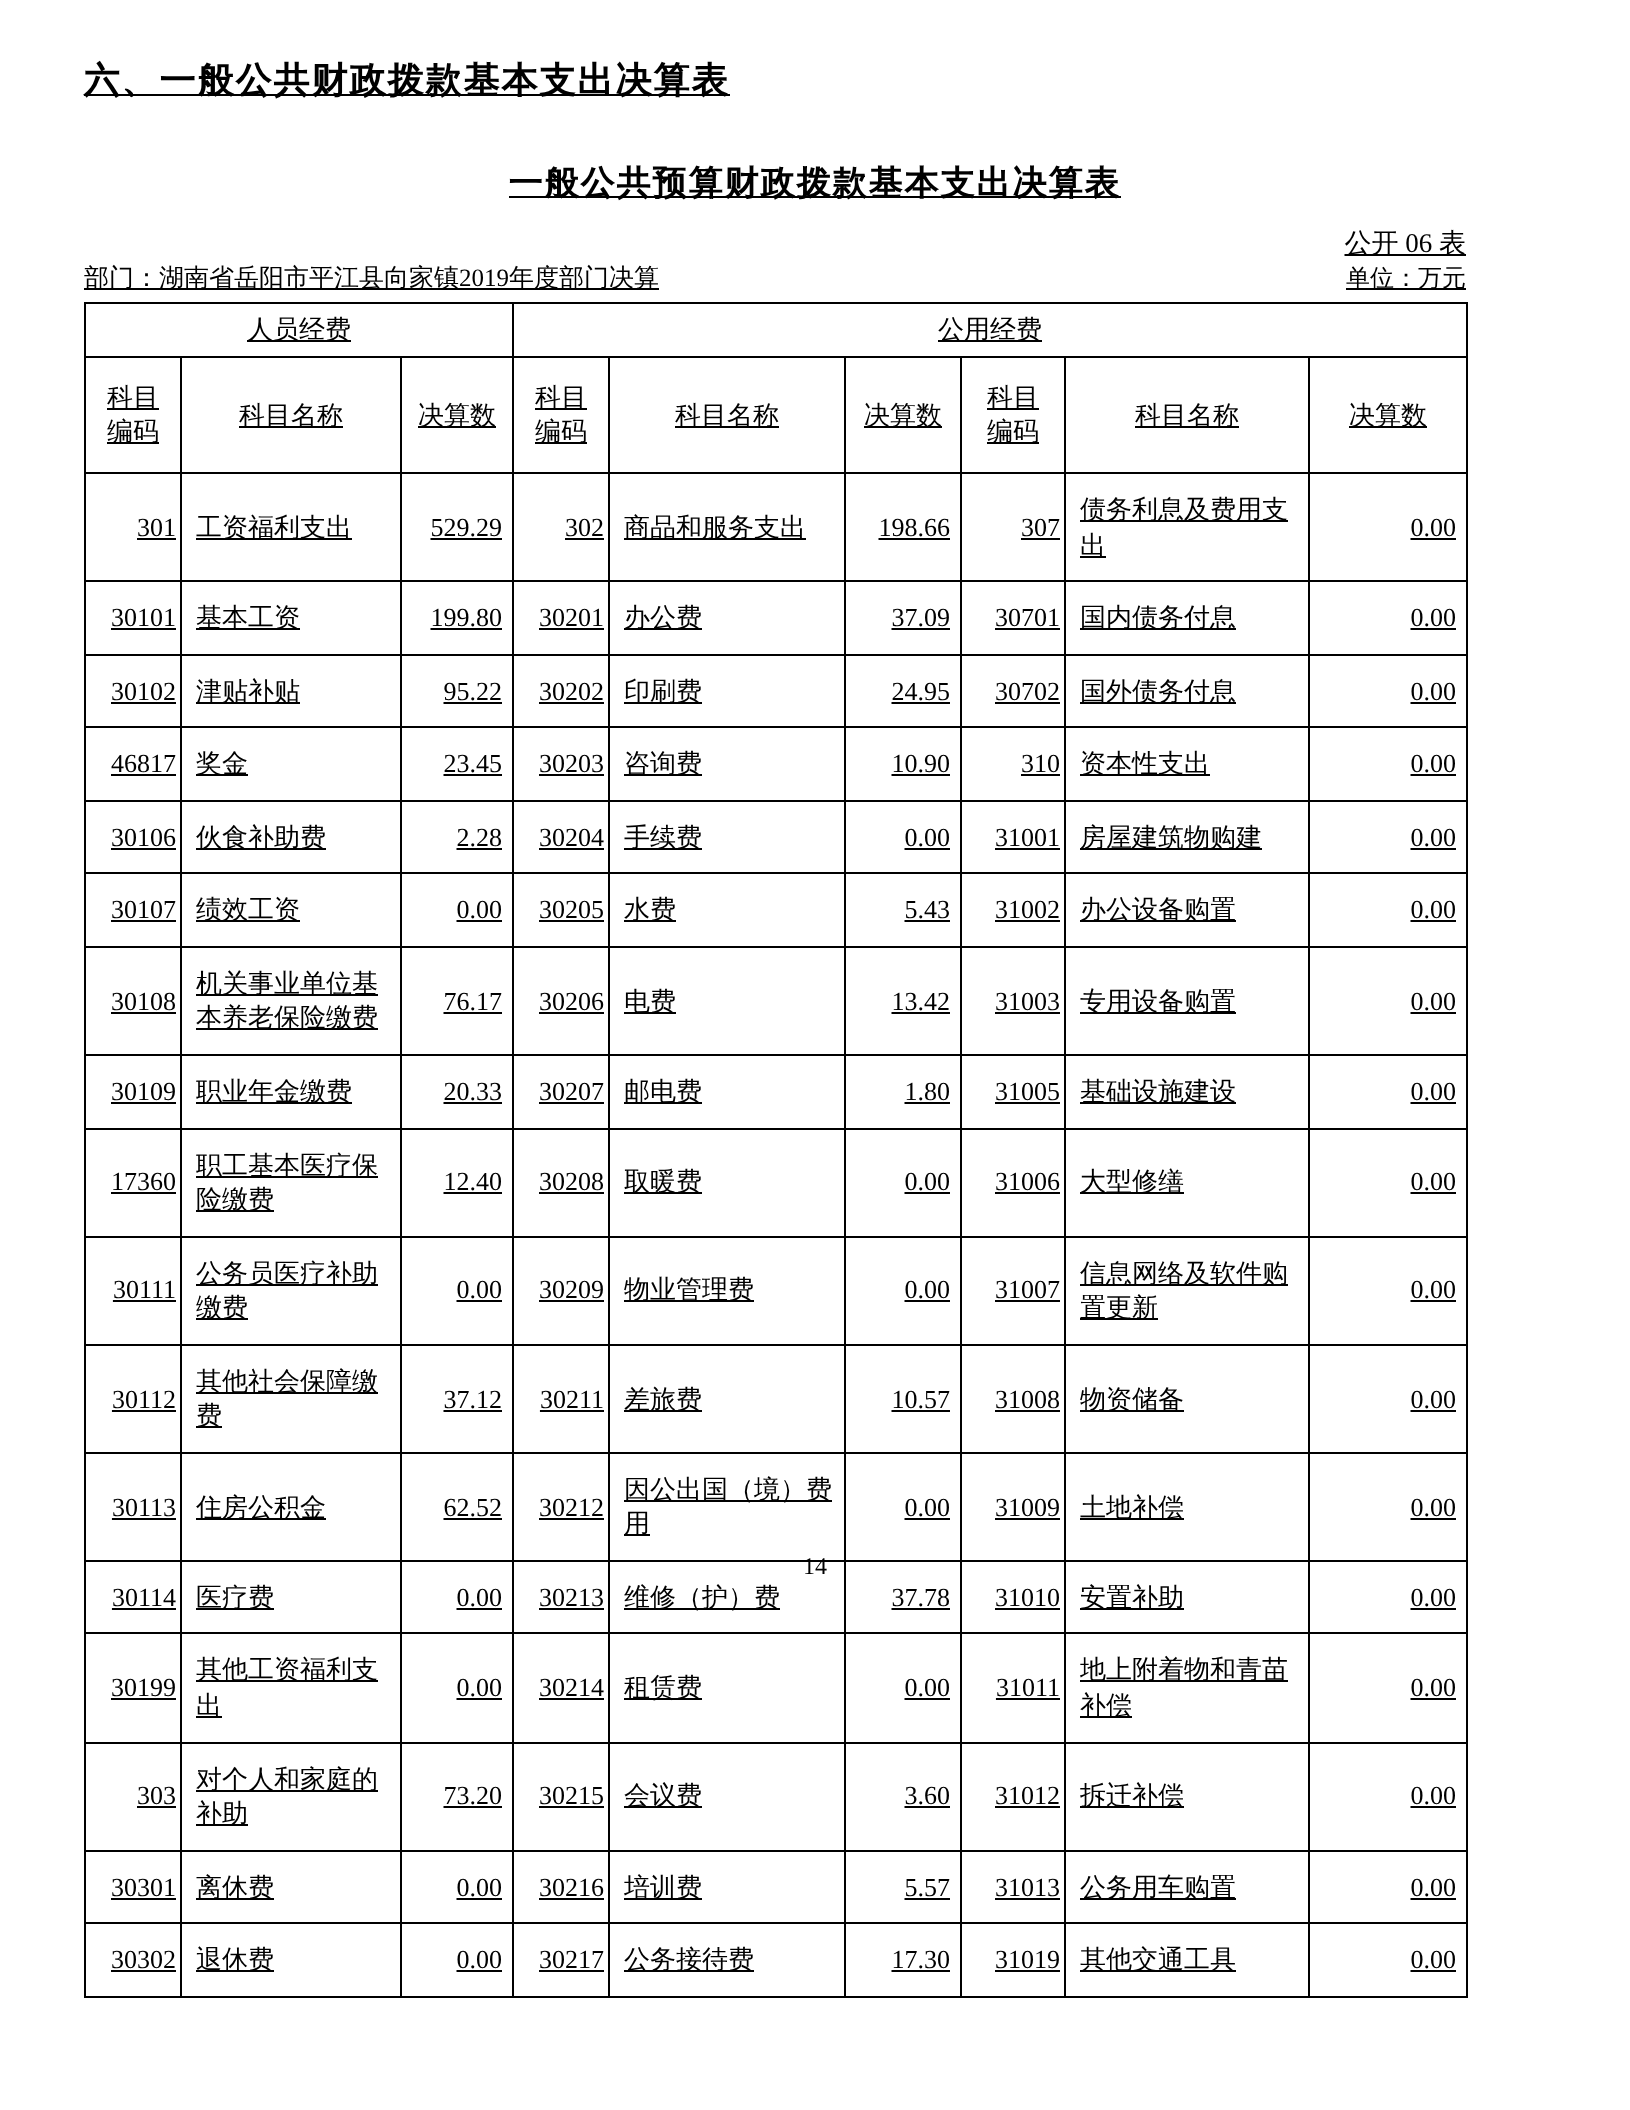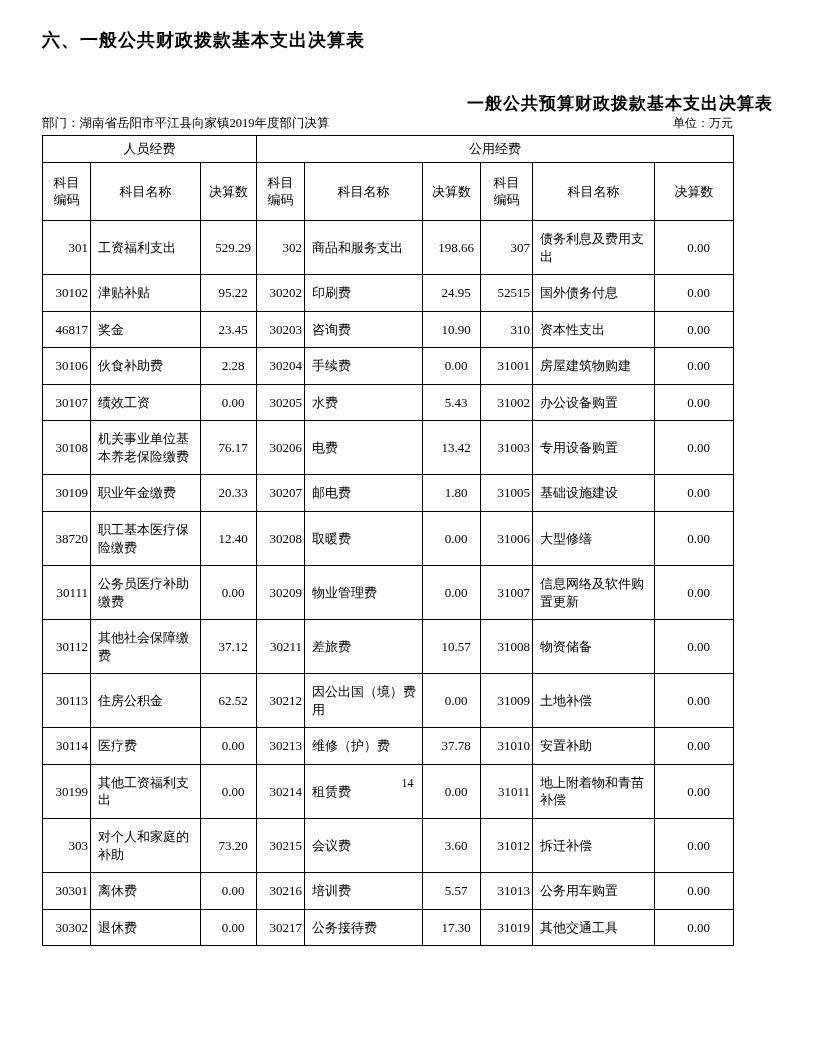--- a/index.html
+++ b/index.html
@@ -7,32 +7,33 @@
   body {
     font-family: "Liberation Serif", "DejaVu Serif", serif;
     color: #000;
     overflow: hidden;
   }
   .page {
     position: relative;
     width: 815px;
     height: 815px;
     padding: 28px 42px 0 42px;
+    text-decoration: underline;
   }
   .section-title {
     font-size: 18px;
     font-weight: bold;
     letter-spacing: 1px;
   }
   .table-title {
-    text-align: right;
+    text-align: center;
     font-size: 17px;
     font-weight: bold;
     letter-spacing: 1px;
-    margin-top: 40px;
+    margin-top: 28px;
   }
   .table-no {
     text-align: right;
     font-size: 13.5px;
     margin-top: 10px;
     padding-right: 40px;
   }
   .meta {
     display: flex;
     justify-content: space-between;
@@ -54,39 +55,40 @@
     font-weight: normal;
     line-height: 1.35;
     word-break: break-all;
   }
   thead th { text-align: center; vertical-align: middle; }
   .group-h { padding: 4px 2px; height: 25px; }
   .col-h { padding: 20px 2px; height: 46px; }
   .col-h.code { padding: 6px 10px; margin-left: 32px; }
   td.code  { padding: 9px 2px 9px 4px; text-align: right;  vertical-align: middle; }
   td.name  { padding: 9px 4px 9px 7px; text-align: left;  vertical-align: middle; }
-  td.value { padding: 9px 5px 9px 14px; text-align: center; vertical-align: middle; }
+  td.value { padding: 9px 5px 9px 14px; text-align: right; vertical-align: middle; }
   .page-number {
     position: absolute;
     bottom: 24px;
     left: 0;
     width: 100%;
     text-align: center;
     font-size: 12px;
   }
 </style>
 </head>
 <body>
 
 <div class="page">
 
   <h1 class="section-title">六、一般公共财政拨款基本支出决算表</h1>
 
   <h2 class="table-title">一般公共预算财政拨款基本支出决算表</h2>
 
+  <div class="table-no">公开 06 表</div>
 
   <div class="meta">
     <span class="dept">部门：湖南省岳阳市平江县向家镇2019年度部门决算</span>
     <span class="unit">单位：万元</span>
   </div>
 
   <table>
     <colgroup>
       <col style="width:48px">
         <col style="width:110px">
@@ -121,27 +123,38 @@
           <td class="name">工资福利支出</td>
           <td class="value">529.29</td>
           <td class="code">302</td>
           <td class="name">商品和服务支出</td>
           <td class="value">198.66</td>
           <td class="code">307</td>
           <td class="name">债务利息及费用支出</td>
           <td class="value">0.00</td>
         </tr>
         <tr>
+          <td class="code">30101</td>
+          <td class="name">基本工资</td>
+          <td class="value">199.80</td>
+          <td class="code">30201</td>
+          <td class="name">办公费</td>
+          <td class="value">37.09</td>
+          <td class="code">30701</td>
+          <td class="name">国内债务付息</td>
+          <td class="value">0.00</td>
+        </tr>
+        <tr>
           <td class="code">30102</td>
           <td class="name">津贴补贴</td>
           <td class="value">95.22</td>
           <td class="code">30202</td>
           <td class="name">印刷费</td>
           <td class="value">24.95</td>
-          <td class="code">52515</td>
+          <td class="code">30702</td>
           <td class="name">国外债务付息</td>
           <td class="value">0.00</td>
         </tr>
         <tr>
           <td class="code">46817</td>
           <td class="name">奖金</td>
           <td class="value">23.45</td>
           <td class="code">30203</td>
           <td class="name">咨询费</td>
           <td class="value">10.90</td>
@@ -187,21 +200,21 @@
           <td class="name">职业年金缴费</td>
           <td class="value">20.33</td>
           <td class="code">30207</td>
           <td class="name">邮电费</td>
           <td class="value">1.80</td>
           <td class="code">31005</td>
           <td class="name">基础设施建设</td>
           <td class="value">0.00</td>
         </tr>
         <tr>
-          <td class="code">38720</td>
+          <td class="code">17360</td>
           <td class="name">职工基本医疗保险缴费</td>
           <td class="value">12.40</td>
           <td class="code">30208</td>
           <td class="name">取暖费</td>
           <td class="value">0.00</td>
           <td class="code">31006</td>
           <td class="name">大型修缮</td>
           <td class="value">0.00</td>
         </tr>
         <tr>

